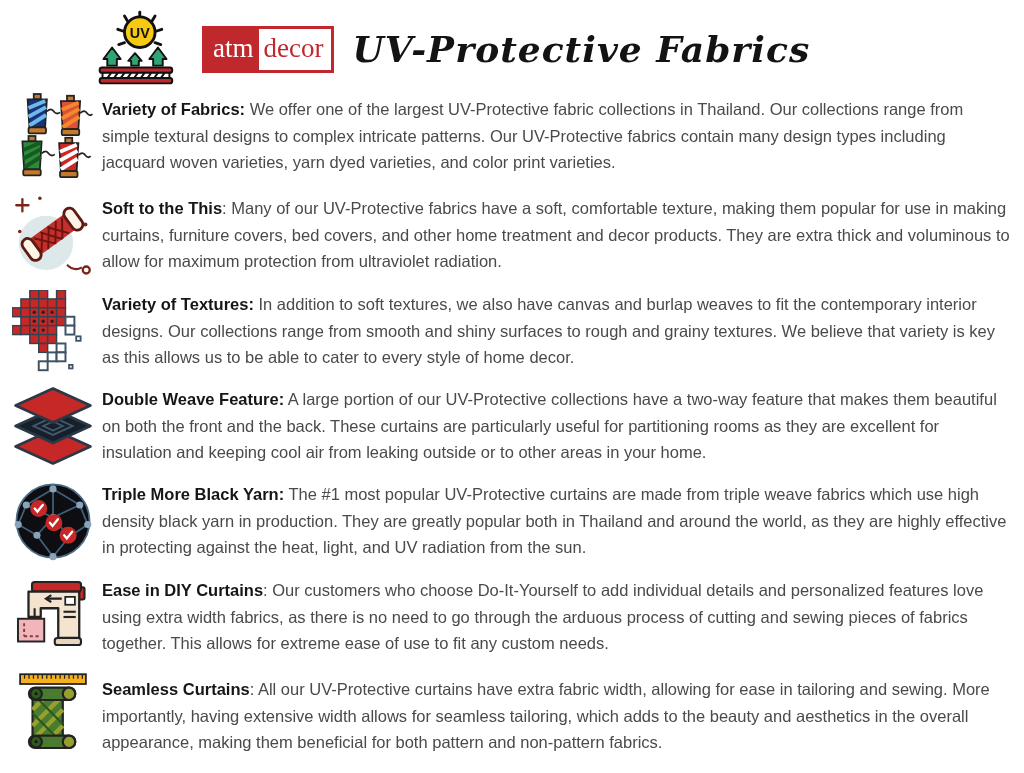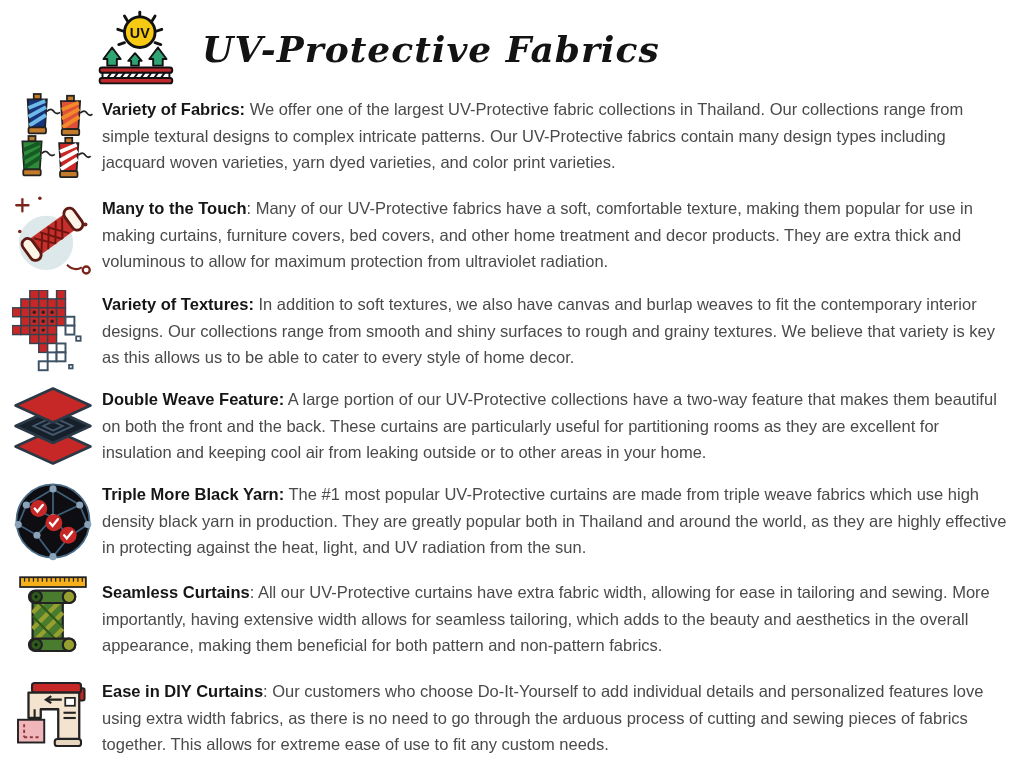--- a/index.html
+++ b/index.html
@@ -58,20 +58,24 @@
           <line x1="44" y1="71" x2="48" y2="65.5"></line>
             <line x1="51" y1="71" x2="55" y2="65.5"></line>
           <line x1="58" y1="71" x2="62" y2="65.5"></line>
             <line x1="65" y1="71" x2="69" y2="65.5"></line>
           <line x1="72" y1="71" x2="76" y2="65.5"></line>
         </g>
         <rect x="8" y="71" width="76" height="5.5" rx="2.5" fill="#c0282d" stroke="#111" stroke-width="2"></rect>
       </svg>
     </span>
     <h1 class="title">
+      <span class="logo">
+          <span class="logo-atm">atm</span>
+          <span class="logo-decor">decor</span>
+        </span>
       <span>UV-Protective Fabrics</span>
     </h1>
   </div>
 
   <div class="row">
     <div class="icon-box">
       <svg viewBox="0 0 96 100" width="84" height="88">
 
         <g>
           <rect x="26" y="2" width="8" height="6" fill="#c47a2b" stroke="#222" stroke-width="2"></rect>
@@ -139,21 +143,21 @@
             <line x1="38" y1="37" x2="54" y2="58"></line>
             <line x1="48" y1="37" x2="64" y2="57"></line>
           </g>
           <rect x="12" y="33" width="13" height="28" rx="6.5" fill="#fdf4e8" stroke="#5d1a12" stroke-width="3.2"></rect>
           <rect x="71" y="33" width="13" height="28" rx="6.5" fill="#fdf4e8" stroke="#5d1a12" stroke-width="3.2"></rect>
         </g>
         <path d="M64 82 q8 8 17 3" fill="none" stroke="#7a241b" stroke-width="2.4"></path>
         <circle cx="86" cy="88" r="4" fill="none" stroke="#7a241b" stroke-width="2.6"></circle>
       </svg>
     </div>
-    <p class="desc"><b class="feat-title">Many to the Touch</b><span>: Many of our UV-Protective fabrics have a soft, comfortable texture, making them popular for use in making curtains, furniture covers, bed covers, and other home treatment and decor products. They are extra thick and voluminous to allow for maximum protection from ultraviolet radiation.</span></p>
+    <p class="desc"><b class="feat-title">Soft to the This</b><span>: Many of our UV-Protective fabrics have a soft, comfortable texture, making them popular for use in making curtains, furniture covers, bed covers, and other home treatment and decor products. They are extra thick and voluminous to allow for maximum protection from ultraviolet radiation.</span></p>
   </div>
 
   <div class="row">
     <div class="icon-box">
       <svg viewBox="0 0 92 92" width="82" height="82">
         <g fill="#c62828" stroke="#33424f" stroke-width="1.6">
           <rect x="20" y="0" width="10" height="10"></rect>
             <rect x="30" y="0" width="10" height="10"></rect>
             <rect x="50" y="0" width="10" height="10"></rect>
           <rect x="10" y="10" width="10" height="10"></rect>
@@ -263,20 +267,40 @@
           <circle cx="63" cy="62" r="9.5" fill="#c62828"></circle>
           <path d="M58.5 62 l3 3.5 l6 -7.5" fill="none" stroke="#ffffff" stroke-width="2.6" stroke-linecap="round"></path>
         </g>
       </svg>
     </div>
     <p class="desc"><b class="feat-title">Triple More Black Yarn:</b><span> The #1 most popular UV-Protective curtains are made from triple weave fabrics which use high density black yarn in production. They are greatly popular both in Thailand and around the world, as they are highly effective in protecting against the heat, light, and UV radiation from the sun.</span></p>
   </div>
 
   <div class="row">
     <div class="icon-box">
+      <svg viewBox="0 0 96 96" width="84" height="84">
+        <rect x="76" y="14" width="8" height="14" rx="2" fill="#c62828" stroke="#222" stroke-width="2.4"></rect>
+        <rect x="24" y="8" width="56" height="11" rx="3" fill="#c62828" stroke="#222" stroke-width="2.4"></rect>
+        <path d="M20 19 L78 19 L78 72 L54 72 L54 38 L34 38 L34 48 L20 48 Z" fill="#f3e3cf" stroke="#222" stroke-width="2.6" stroke-linejoin="round"></path>
+        <line x1="27" y1="38" x2="27" y2="58" stroke="#222" stroke-width="2.4"></line>
+        <line x1="58" y1="27" x2="42" y2="27" stroke="#222" stroke-width="2.6"></line>
+        <path d="M46 23 L40 27 L46 31" fill="none" stroke="#222" stroke-width="2.6"></path>
+        <rect x="62" y="25" width="11" height="9" fill="#ffffff" stroke="#222" stroke-width="2"></rect>
+        <line x1="60" y1="42" x2="74" y2="42" stroke="#222" stroke-width="2.4"></line>
+        <line x1="60" y1="48" x2="74" y2="48" stroke="#222" stroke-width="2.4"></line>
+        <rect x="8" y="50" width="30" height="26" fill="#f0b6ba" stroke="#222" stroke-width="2.2"></rect>
+        <path d="M15 55 V70 M15 70 H33" fill="none" stroke="#8a3a3e" stroke-width="2.2" stroke-dasharray="3.5 3"></path>
+        <rect x="50" y="72" width="30" height="8" rx="3" fill="#e8d5bd" stroke="#222" stroke-width="2.4"></rect>
+      </svg>
+    </div>
+    <p class="desc"><b class="feat-title">Ease in DIY Curtains</b><span>: Our customers who choose Do-It-Yourself to add individual details and personalized features love using extra width fabrics, as there is no need to go through the arduous process of cutting and sewing pieces of fabrics together. This allows for extreme ease of use to fit any custom needs.</span></p>
+  </div>
+
+  <div class="row">
+    <div class="icon-box">
       <svg viewBox="0 0 90 98" width="80" height="88">
         <rect x="8" y="2" width="74" height="11" fill="#f5b01c" stroke="#222" stroke-width="2"></rect>
         <g stroke="#222" stroke-width="1.4">
           <line x1="13" y1="2" x2="13" y2="7"></line>
             <line x1="18" y1="2" x2="18" y2="7"></line>
           <line x1="23" y1="2" x2="23" y2="7"></line>
             <line x1="28" y1="2" x2="28" y2="7"></line>
           <line x1="33" y1="2" x2="33" y2="7"></line>
             <line x1="38" y1="2" x2="38" y2="7"></line>
           <line x1="43" y1="2" x2="43" y2="7"></line>
@@ -308,33 +332,13 @@
 
         <rect x="18" y="71" width="52" height="14" rx="7" fill="#4a7c2f" stroke="#222" stroke-width="2.5"></rect>
         <rect x="56" y="71" width="14" height="14" rx="7" fill="#97a02e" stroke="#222" stroke-width="2.5"></rect>
         <circle cx="26" cy="78" r="6.5" fill="#2d5a1b" stroke="#222" stroke-width="2.5"></circle>
         <circle cx="26" cy="78" r="1.6" fill="#111"></circle>
       </svg>
     </div>
     <p class="desc"><b class="feat-title">Seamless Curtains</b><span>: All our UV-Protective curtains have extra fabric width, allowing for ease in tailoring and sewing. More importantly, having extensive width allows for seamless tailoring, which adds to the beauty and aesthetics in the overall appearance, making them beneficial for both pattern and non-pattern fabrics.</span></p>
   </div>
 
-  <div class="row">
-    <div class="icon-box">
-      <svg viewBox="0 0 96 96" width="84" height="84">
-        <rect x="76" y="14" width="8" height="14" rx="2" fill="#c62828" stroke="#222" stroke-width="2.4"></rect>
-        <rect x="24" y="8" width="56" height="11" rx="3" fill="#c62828" stroke="#222" stroke-width="2.4"></rect>
-        <path d="M20 19 L78 19 L78 72 L54 72 L54 38 L34 38 L34 48 L20 48 Z" fill="#f3e3cf" stroke="#222" stroke-width="2.6" stroke-linejoin="round"></path>
-        <line x1="27" y1="38" x2="27" y2="58" stroke="#222" stroke-width="2.4"></line>
-        <line x1="58" y1="27" x2="42" y2="27" stroke="#222" stroke-width="2.6"></line>
-        <path d="M46 23 L40 27 L46 31" fill="none" stroke="#222" stroke-width="2.6"></path>
-        <rect x="62" y="25" width="11" height="9" fill="#ffffff" stroke="#222" stroke-width="2"></rect>
-        <line x1="60" y1="42" x2="74" y2="42" stroke="#222" stroke-width="2.4"></line>
-        <line x1="60" y1="48" x2="74" y2="48" stroke="#222" stroke-width="2.4"></line>
-        <rect x="8" y="50" width="30" height="26" fill="#f0b6ba" stroke="#222" stroke-width="2.2"></rect>
-        <path d="M15 55 V70 M15 70 H33" fill="none" stroke="#8a3a3e" stroke-width="2.2" stroke-dasharray="3.5 3"></path>
-        <rect x="50" y="72" width="30" height="8" rx="3" fill="#e8d5bd" stroke="#222" stroke-width="2.4"></rect>
-      </svg>
-    </div>
-    <p class="desc"><b class="feat-title">Ease in DIY Curtains</b><span>: Our customers who choose Do-It-Yourself to add individual details and personalized features love using extra width fabrics, as there is no need to go through the arduous process of cutting and sewing pieces of fabrics together. This allows for extreme ease of use to fit any custom needs.</span></p>
-  </div>
-
 </div>
 
 </body></html>

